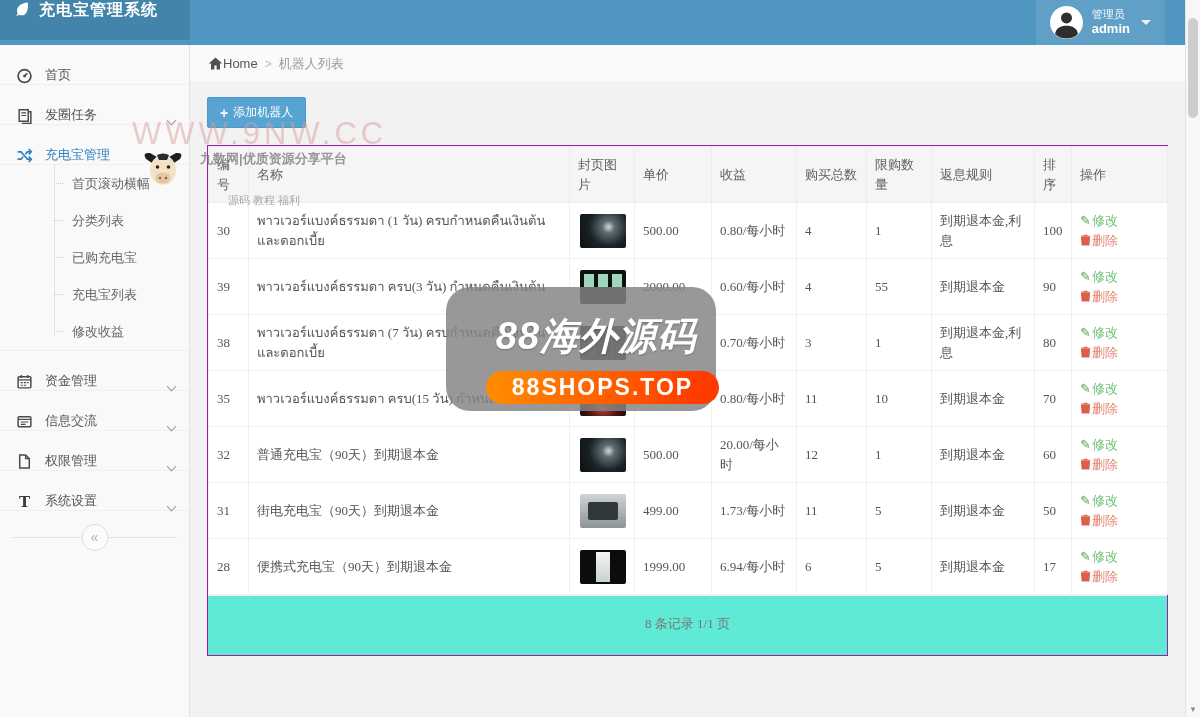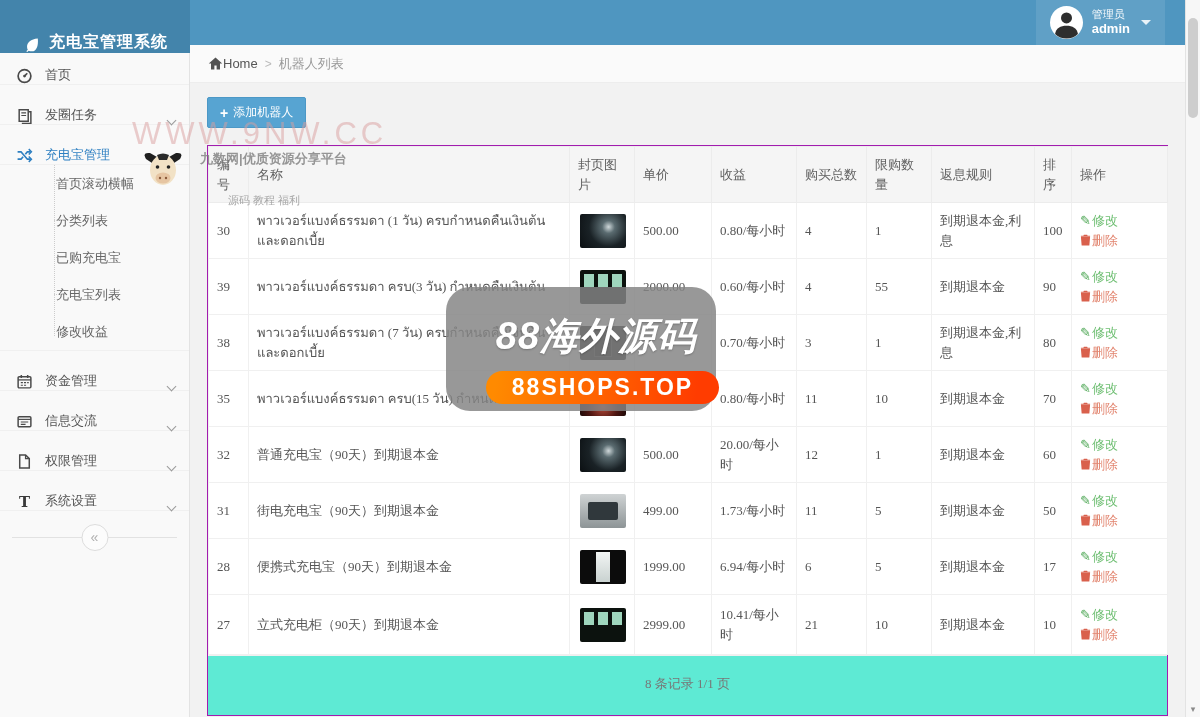--- a/index.html
+++ b/index.html
@@ -1,21 +1,21 @@
 <!DOCTYPE html>
 <html><head>
 <meta charset="utf-8">
 <style>
   * { margin:0; padding:0; box-sizing:border-box; }
   html,body { width:1200px; height:717px; overflow:hidden; }
   body { font-family:"Liberation Sans","DejaVu Sans",sans-serif; background:#f2f2f2; position:relative; font-size:13px; color:#555; }
 
   
   .navbar { position:absolute; top:0; left:0; width:100%; height:45px; background:#4f96c0; z-index:30; }
-  .logo { position:absolute; left:0; top:0; width:190px; height:53px; background:#4384ab; display:flex; align-items:flex-end; padding-left:24px; gap:8px; }
+  .logo { position:absolute; left:0; top:0; width:190px; height:40px; background:#4384ab; display:flex; align-items:flex-start; padding-left:14px; gap:8px; }
   .logo-title { color:#fff; font-size:16px; font-weight:bold; letter-spacing:1px; }
   .userbox { position:absolute; right:35px; top:0; height:45px; display:flex; align-items:center; gap:9px; background:rgba(255,255,255,0.10); padding:8px 14px; cursor:pointer; }
   .user-text { color:#fff; text-align:left; line-height:1.25; }
   .user-role { font-size:11px; opacity:.95; }
   .user-name { font-size:13px; font-weight:bold; }
   .caret { width:0; height:0; border-left:5px solid transparent; border-right:5px solid transparent; border-top:5px solid #e8f2f8; margin-left:2px; }
 
   
   .scrollbar { position:absolute; right:0; top:0; width:15px; height:717px; background:#f7f7f7; border-left:1px solid #e3e3e3; z-index:60; }
   .scroll-thumb { position:absolute; top:18px; left:2px; width:10px; height:100px; background:#cdcdcd; border-radius:6px; }
@@ -23,21 +23,21 @@
 
   
   .sidebar { position:absolute; left:0; top:45px; bottom:0; width:190px; background:#f9f9f9; border-right:1px solid #e3e3e3; z-index:10; }
   .side-item { height:40px; display:flex; align-items:flex-end; padding:0 14px 0 16px; gap:12px; border-bottom:1px solid #f0f0f0; color:#555; cursor:pointer; }
   .side-item .lbl { font-size:13px; }
   .side-item.active { color:#2d7fc1; }
   .side-item.active .lbl { color:#2d7fc1; }
   .chev { width:7px; height:7px; border-right:1.5px solid #9a9a9a; border-bottom:1.5px solid #9a9a9a; transform:rotate(45deg); margin-left:auto; margin-top:-3px; }
   .submenu { position:relative; border-bottom:1px solid #f0f0f0; }
   .submenu::before { content:''; position:absolute; left:54px; top:0; bottom:14px; border-left:1px dotted #ccc; }
-  .sub-item { position:relative; height:37px; line-height:37px; padding-left:56px; font-size:13px; color:#666; cursor:pointer; }
+  .sub-item { position:relative; height:37px; line-height:37px; padding-left:72px; font-size:13px; color:#666; cursor:pointer; }
   .sub-item::before { content:''; position:absolute; left:54px; top:18px; width:9px; border-top:1px dotted #ccc; }
   .collapse-row { position:relative; margin:26px 12px 0 12px; border-top:1px solid #e2e2e2; }
   .collapse-btn { position:absolute; left:50%; top:-14px; transform:translateX(-50%); width:27px; height:27px; border-radius:50%; background:#fcfcfc; border:1px solid #ddd; color:#b0b0b0; font-size:14px; text-align:center; line-height:24px; cursor:pointer; }
   .sicon { width:17px; height:17px; flex:0 0 17px; display:inline-block; }
 
   
   .main { position:absolute; left:190px; right:15px; top:45px; bottom:0; }
   .breadcrumb { height:38px; background:#fafafa; border-bottom:1px solid #ededed; display:flex; align-items:center; padding-left:18px; gap:7px; }
   .bc-home { display:flex; align-items:center; color:#555; cursor:pointer; }
   .bc-sep { color:#bbb; font-size:12px; }
@@ -331,36 +331,20 @@
             <td>1999.00</td>
             <td>6.94/每小时</td>
             <td>6</td>
             <td>5</td>
             <td>到期退本金</td>
             <td>17</td>
             <td class="c-ops"><a class="op-edit"><span class="pen">✎</span><span>修改</span></a><a class="op-del"><svg class="trash" viewBox="0 0 12 13" width="11" height="12">
                     <path fill="#d9604c" d="M1 3.2h10l-.8 9.3H1.8zM4.2.8h3.6l.5 1.1H11v1.1H1V1.9h2.7z"></path>
                   </svg><span>删除</span></a></td>
           </tr>
-          <tr class="tall">
-            <td>27</td>
-            <td>立式充电柜（90天）到期退本金</td>
-            <td>
-                <div class="thumb t7"></div>
-              </td>
-            <td>2999.00</td>
-            <td>10.41/每小时</td>
-            <td>21</td>
-            <td>10</td>
-            <td>到期退本金</td>
-            <td>10</td>
-            <td class="c-ops"><a class="op-edit"><span class="pen">✎</span><span>修改</span></a><a class="op-del"><svg class="trash" viewBox="0 0 12 13" width="11" height="12">
-                    <path fill="#d9604c" d="M1 3.2h10l-.8 9.3H1.8zM4.2.8h3.6l.5 1.1H11v1.1H1V1.9h2.7z"></path>
-                  </svg><span>删除</span></a></td>
-          </tr>
         </tbody>
       </table>
       <div class="pager">8 条记录 1/1 页</div>
     </div>
   </div>
 </div>
 
 <div class="scrollbar">
   <div class="scroll-thumb"></div>
   <div class="scroll-down">▾</div>

